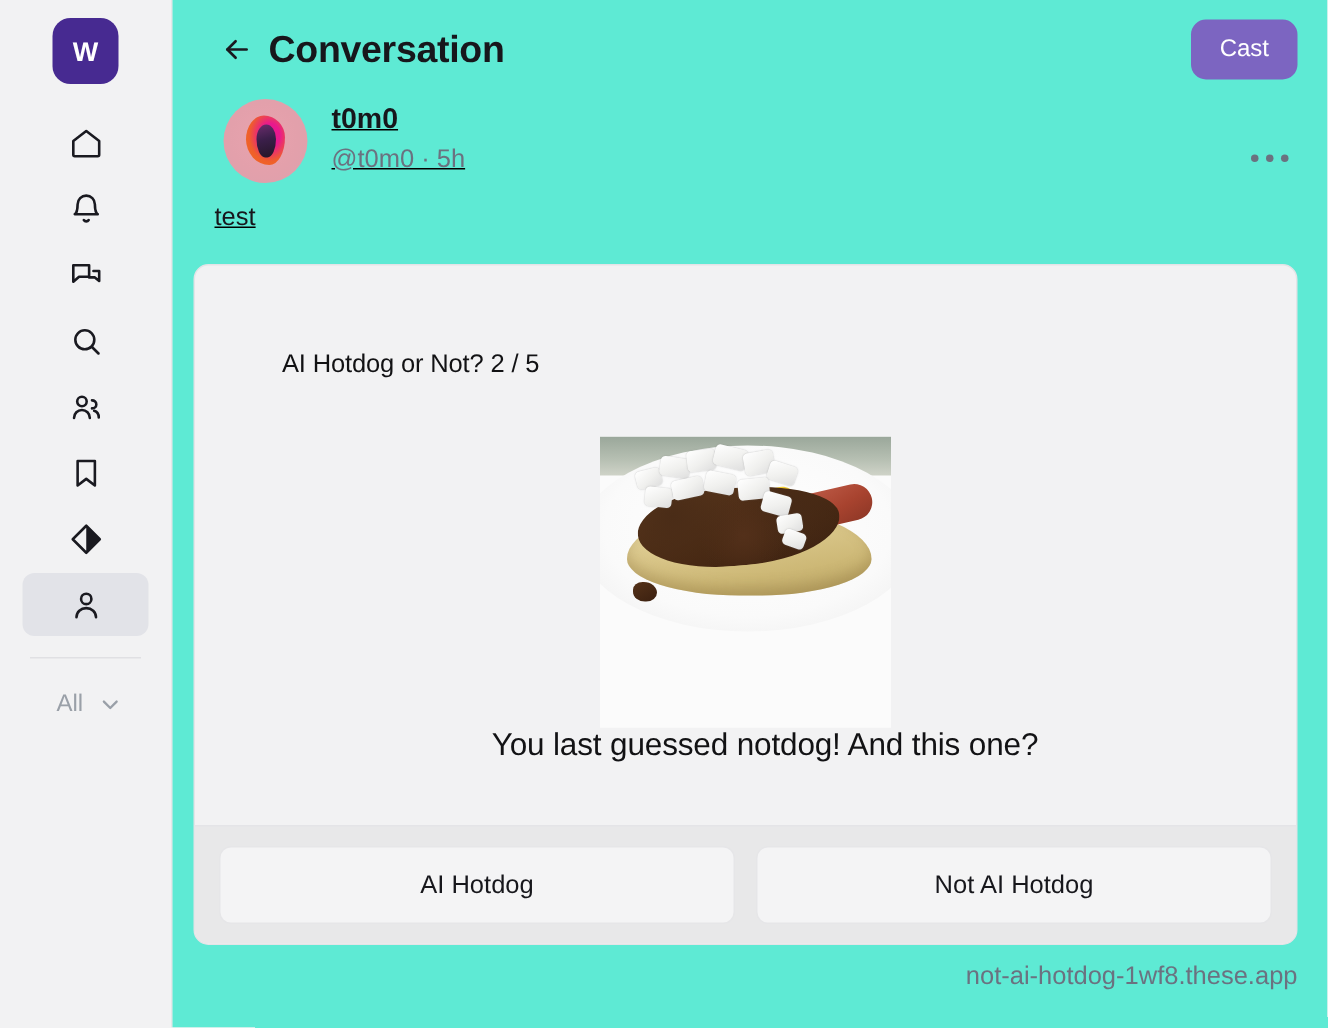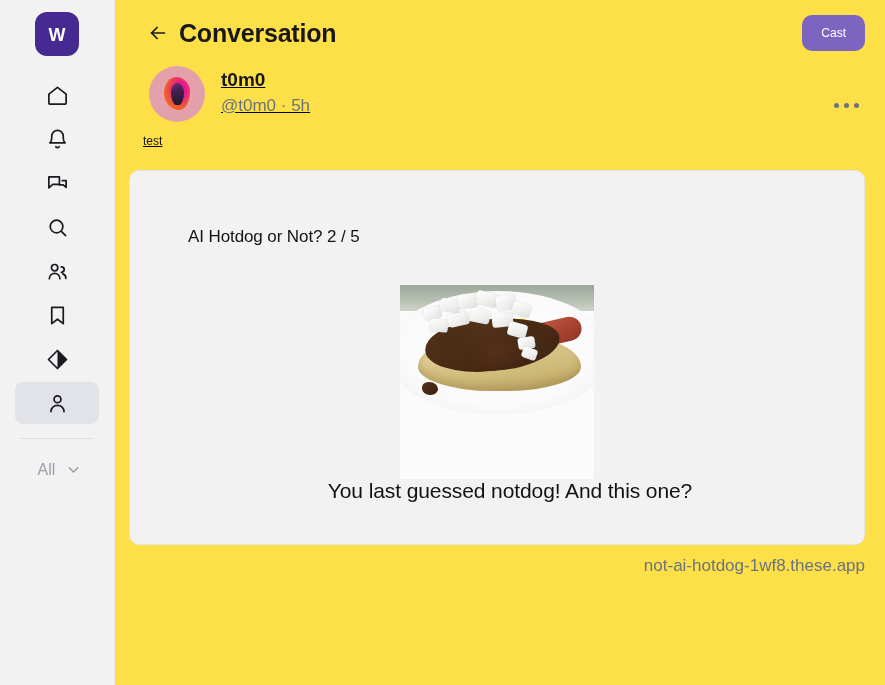--- a/index.html
+++ b/index.html
@@ -54,21 +54,21 @@
     color: #9AA0A8;
     font-size: 16px;
     cursor: pointer;
     padding-left: 6px;
   }
 
   
   .main {
     flex: 1 1 auto;
     height: 685px;
-    background: #fde047;
+    background: #5eead4;
     position: relative;
     overflow: hidden;
   }
   .header {
     height: 66px;
     display: flex; align-items: center;
     padding: 0 20px 0 30px;
   }
   .back-btn {
     width: 26px; height: 26px;
@@ -81,21 +81,21 @@
     font-weight: bold;
     color: #17171C;
     letter-spacing: -0.2px;
   }
   .cast-btn {
     margin-left: auto;
     background: #7C65C1;
     color: #FFFFFF;
     border: none;
     border-radius: 10px;
-    font-size: 12px;
+    font-size: 16px;
     font-family: "Liberation Sans", sans-serif;
     padding: 11px 19px;
     cursor: pointer;
     font-weight: 500;
   }
 
   
   .post { padding: 0 20px 0 14px; position: relative; text-decoration: underline; }
   .post-head { display: flex; align-items: flex-start; padding-left: 20px; }
   .avatar {
@@ -128,21 +128,21 @@
   .more-btn {
     position: absolute; right: 22px; top: 27px;
     width: 34px; height: 24px;
     display: flex; align-items: center; justify-content: center;
     gap: 5px; cursor: pointer;
   }
   .more-btn span {
     width: 5px; height: 5px; border-radius: 50%; background: #6B7280; display:block;
   }
   .post-text {
-    font-size: 12px; color: #17171C;
+    font-size: 17px; color: #17171C;
     padding: 12px 0 0 14px;
     line-height: 1.3;
   }
 
   
   .frame {
     margin: 20px 20px 0 14px;
     border: 1px solid #E4E4E7;
     border-radius: 10px;
     overflow: hidden;
@@ -382,18 +382,22 @@
             <div class="hd-onion" style="left:70px;top:24px;width:20px;height:14px;transform:rotate(11deg);"></div>
             <div class="hd-onion" style="left:92px;top:28px;width:21px;height:14px;transform:rotate(-6deg);"></div>
             <div class="hd-onion" style="left:108px;top:38px;width:19px;height:14px;transform:rotate(15deg);"></div>
             <div class="hd-onion" style="left:118px;top:52px;width:17px;height:12px;transform:rotate(-9deg);"></div>
             <div class="hd-onion" style="left:122px;top:63px;width:15px;height:11px;transform:rotate(20deg);"></div>
             <div class="hd-crumb"></div>
           </div>
           <div class="frame-caption">You last guessed notdog! And this one?</div>
         </div>
       </div>
+      <div class="frame-footer">
+        <button class="frame-btn">AI Hotdog</button>
+        <button class="frame-btn">Not AI Hotdog</button>
+      </div>
     </div>
 
     <div class="frame-url">not-ai-hotdog-1wf8.these.app</div>
 
   </div>
 </div>
 
 </body></html>

